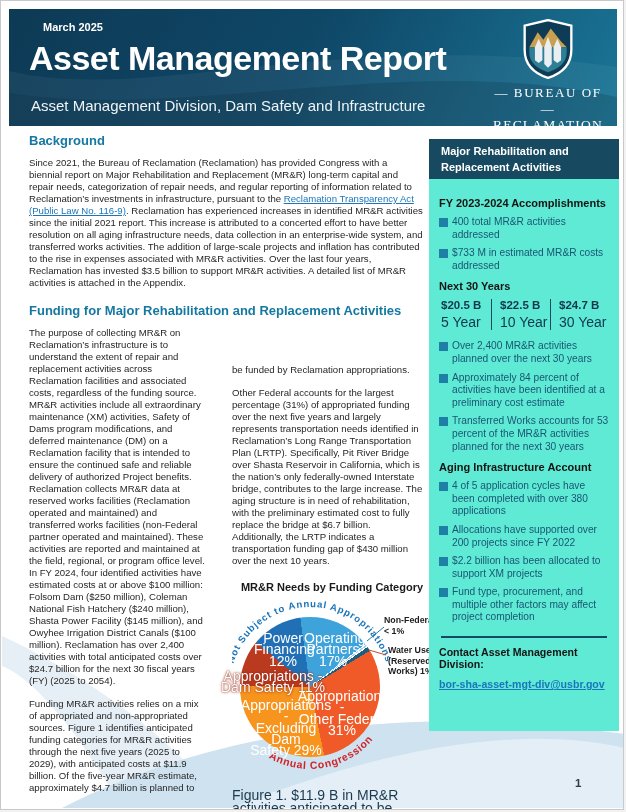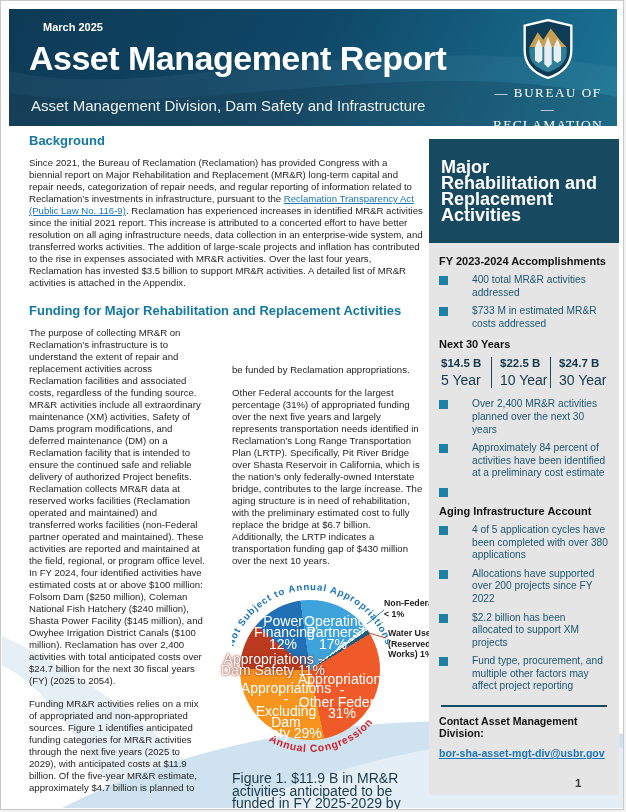--- a/index.html
+++ b/index.html
@@ -43,25 +43,25 @@
   .pl-damsafety  { left:-18px; top:76px;  width:118px; text-shadow:0 0 3px rgba(150,40,18,.95), 0 0 1px rgba(150,40,18,.95); }
   .pl-excluding  { left:8px;   top:105px; width:92px; }
   .pl-otherfed   { left:66px;  top:96px;  width:88px; }
   .plabel.ext    { color:#1c1c1c; font-weight:bold; font-size:8.8px; line-height:10.6px; text-align:left; text-shadow:none; }
   .pl-nonfederal { left:152px; top:20px; width:60px; }
   .pl-waterusers { left:156px; top:50px; width:58px; }
   .caption { font-weight:normal; font-size:14px; line-height:12.6px; color:#1b3a4d; margin-top:2px; width:196px; }
 
   
   .sidebar { position:absolute; left:428px; top:138px; width:190px; z-index:2; }
-  .sb-header { background:#174a61; color:#fff; font-weight:bold; font-size:18px; line-height:16px; padding:20px 12px; }
-  .sb-body { background:#e5e5e5; padding:10px 10px 12px 10px; min-height:552px; }
+  .sb-header { background:#174a61; color:#fff; font-weight:bold; font-size:11px; line-height:16px; padding:4px 12px; }
+  .sb-body { background:#5eead4; padding:16px 10px 12px 10px; min-height:552px; }
   .sb-body h3 { font-size:11px; font-weight:bold; color:#141414; margin:8px 0 7px; white-space:nowrap; }
   .sb-body h3:first-child { margin-top:2px; }
-  .sb-bullet { display:flex; gap:24px; margin:0 0 6px; }
+  .sb-bullet { display:flex; gap:4px; margin:0 0 6px; }
   .sq { width:9px; height:9px; background:#1e80a5; margin-top:2px; flex:none; }
   .sb-text { font-size:10.2px; line-height:12.6px; color:#1a5674; }
   .sb-stats { display:flex; margin:6px 0 10px; }
   .stat { flex:1; padding-left:8px; border-left:1px solid #174a61; }
   .stat:first-child { border-left:none; padding-left:2px; }
   .stat-val { font-weight:bold; font-size:11.5px; color:#12384e; margin-bottom:3px; }
   .stat-lbl { font-size:14px; color:#12384e; }
   .sb-divider { border:none; border-top:2px solid #174a61; margin:12px 2px 8px; }
   .sb-contact-label { font-weight:bold; font-size:10.6px; color:#141414; margin-bottom:4px; }
   .sb-contact-email { color:#1b75bb; font-size:10.6px; font-weight:bold; text-decoration:underline; cursor:pointer; }
@@ -104,20 +104,21 @@
     <div class="twocol">
       <div class="c1">
         <p class="body">The purpose of collecting MR&amp;R on Reclamation’s infrastructure is to understand the extent of repair and replacement activities across Reclamation facilities and associated costs, regardless of the funding source. MR&amp;R activities include all extraordinary maintenance (XM) activities, Safety of Dams program modifications, and deferred maintenance (DM) on a Reclamation facility that is intended to ensure the continued safe and reliable delivery of authorized Project benefits. Reclamation collects MR&amp;R data at reserved works facilities (Reclamation operated and maintained) and transferred works facilities (non-Federal partner operated and maintained). These activities are reported and maintained at the field, regional, or program office level. In FY 2024, four identified activities have estimated costs at or above $100 million: Folsom Dam ($250 million), Coleman National Fish Hatchery ($240 million), Shasta Power Facility ($145 million), and Owyhee Irrigation District Canals ($100 million). Reclamation has over 2,400 activities with total anticipated costs over $24.7 billion for the next 30 fiscal years (FY) (2025 to 2054).</p>
         <p class="body">Funding MR&amp;R activities relies on a mix of appropriated and non-appropriated sources. Figure 1 identifies anticipated funding categories for MR&amp;R activities through the next five years (2025 to 2029), with anticipated costs at $11.9 billion. Of the five-year MR&amp;R estimate, approximately $4.7 billion is planned to</p>
       </div>
 
       <div class="c2">
         <p class="body">be funded by Reclamation appropriations.</p>
         <p class="body">Other Federal accounts for the largest percentage (31%) of appropriated funding over the next five years and largely represents transportation needs identified in Reclamation’s Long Range Transportation Plan (LRTP). Specifically, Pit River Bridge over Shasta Reservoir in California, which is the nation’s only federally-owned Interstate bridge, contributes to the large increase. The aging structure is in need of rehabilitation, with the preliminary estimated cost to fully replace the bridge at $6.7 billion. Additionally, the LRTP indicates a transportation funding gap of $430 million over the next 10 years.</p>
 
+        <div class="chart-title">MR&amp;R Needs by Funding Category</div>
 
         <div class="pie-wrap">
           <div id="pie" style="background: conic-gradient(from -8deg, rgb(62, 163, 219) 0deg, rgb(62, 163, 219) 60.0589deg, rgb(255, 255, 255) 60.0589deg, rgb(255, 255, 255) 61.0589deg, rgb(158, 209, 237) 61.0589deg, rgb(158, 209, 237) 62.2385deg, rgb(255, 255, 255) 62.2385deg, rgb(255, 255, 255) 63.2385deg, rgb(28, 94, 128) 63.2385deg, rgb(28, 94, 128) 66.7713deg, rgb(240, 90, 40) 66.7713deg, rgb(240, 90, 40) 176.29deg, rgb(247, 148, 30) 176.29deg, rgb(247, 148, 30) 278.744deg, rgb(186, 58, 31) 278.744deg, rgb(186, 58, 31) 317.605deg, rgb(33, 112, 182) 317.605deg, rgb(33, 112, 182) 360deg);"></div>
 
           <svg class="pie-overlay" viewBox="0 0 210 192">
             <defs>
               <path id="arcTop" d="M 0.4 72.6 A 80 80 0 0 1 155.6 72.6"></path>
               <path id="arcBottom" d="M 15.2 144.7 A 82 82 0 0 0 140.8 144.7"></path>
             </defs>
             <text font-size="9.6" font-weight="bold" fill="#1b75bb">
@@ -166,21 +167,21 @@
         <span class="sb-text">400 total MR&amp;R activities addressed</span>
       </div>
       <div class="sb-bullet">
         <span class="sq"></span>
         <span class="sb-text">$733 M in estimated MR&amp;R costs addressed</span>
       </div>
 
       <h3>Next 30 Years</h3>
       <div class="sb-stats">
         <div class="stat">
-          <div class="stat-val">$14.5 B</div>
+          <div class="stat-val">$20.5 B</div>
           <div class="stat-lbl">5 Year</div>
         </div>
         <div class="stat">
           <div class="stat-val">$22.5 B</div>
           <div class="stat-lbl">10 Year</div>
         </div>
         <div class="stat">
           <div class="stat-val">$24.7 B</div>
           <div class="stat-lbl">30 Year</div>
         </div>
@@ -188,38 +189,39 @@
       <div class="sb-bullet">
         <span class="sq"></span>
         <span class="sb-text">Over 2,400 MR&amp;R activities planned over the next 30 years</span>
       </div>
       <div class="sb-bullet">
         <span class="sq"></span>
         <span class="sb-text">Approximately 84 percent of activities have been identified at a preliminary cost estimate</span>
       </div>
       <div class="sb-bullet">
         <span class="sq"></span>
+        <span class="sb-text">Transferred Works accounts for 53 percent of the MR&amp;R activities planned for the next 30 years</span>
       </div>
 
       <h3>Aging Infrastructure Account</h3>
       <div class="sb-bullet">
         <span class="sq"></span>
         <span class="sb-text">4 of 5 application cycles have been completed with over 380 applications</span>
       </div>
       <div class="sb-bullet">
         <span class="sq"></span>
         <span class="sb-text">Allocations have supported over 200 projects since FY 2022</span>
       </div>
       <div class="sb-bullet">
         <span class="sq"></span>
         <span class="sb-text">$2.2 billion has been allocated to support XM projects</span>
       </div>
       <div class="sb-bullet">
         <span class="sq"></span>
-        <span class="sb-text">Fund type, procurement, and multiple other factors may affect project reporting</span>
+        <span class="sb-text">Fund type, procurement, and multiple other factors may affect project completion</span>
       </div>
 
       <hr class="sb-divider">
       <div class="sb-contact-label">Contact Asset Management Division:</div>
       <a class="sb-contact-email">bor-sha-asset-mgt-div@usbr.gov</a>
     </div>
   </div>
 
   <svg class="waves-bottom" viewBox="0 0 622 200" preserveAspectRatio="none">
     <path d="M0 28 C90 70 170 130 225 200 L120 200 C80 130 35 72 0 58 Z" fill="#dde9f3" opacity="0.75"></path>

